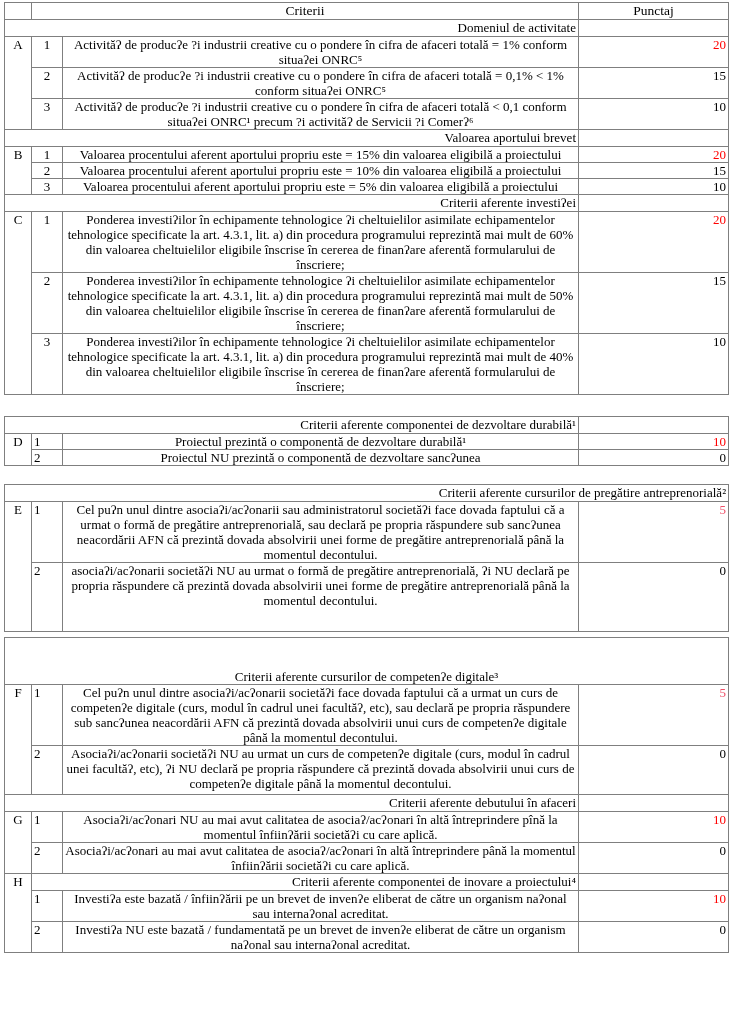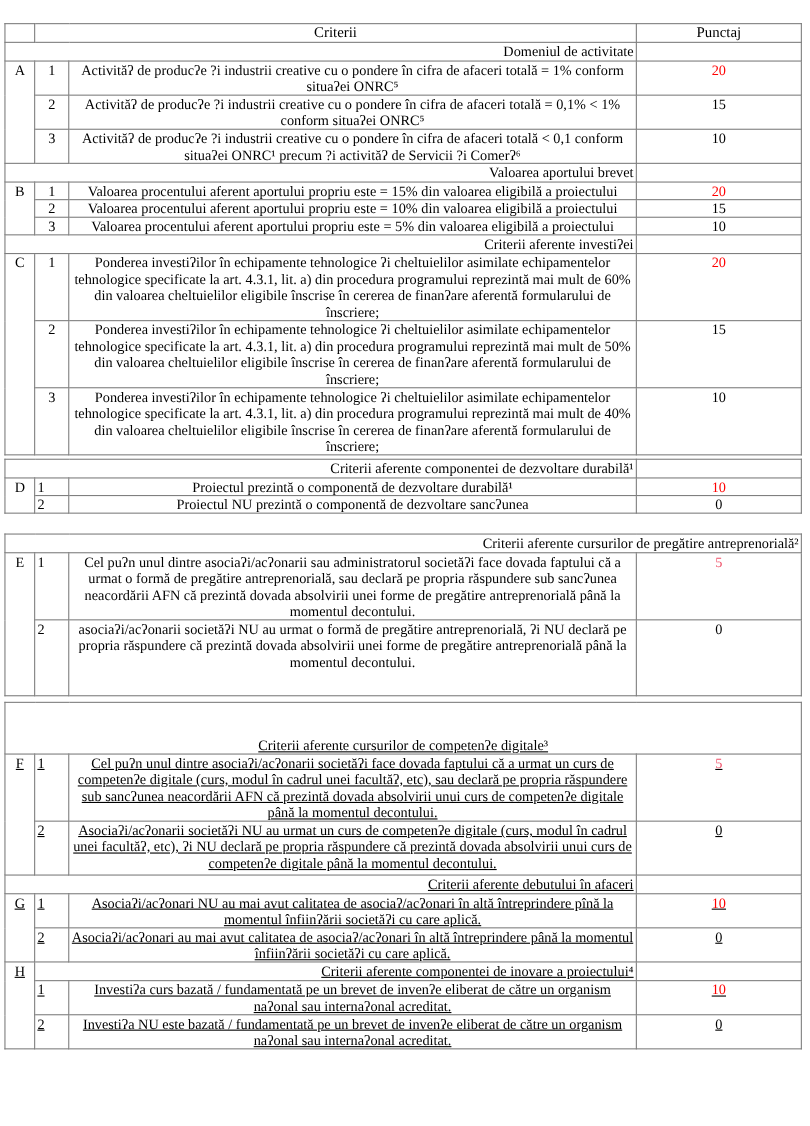--- a/index.html
+++ b/index.html
@@ -12,31 +12,31 @@
     font-family:"Liberation Serif","DejaVu Serif",serif;
   }
   table{border-collapse:collapse;table-layout:fixed;margin-left:4px;width:724px;}
   td{
     border:1px solid var(--border);
     vertical-align:top;
     padding:0 2px;
     font-size:13px;line-height:15px;
     overflow:hidden;
   }
-  .t1{margin-top:21px;padding-left:38px;}
-  .t2{margin-top:3px;}
+  .t1{margin-top:2px;padding-left:38px;}
+  .t2{margin-top:21px;}
   .t3{margin-top:18px;}
-  .t4{margin-top:5px;text-decoration:underline;}
+  .t4{margin-top:5px;}
   .thead td{text-align:center;height:16px;font-size:13.5px;}
   .sect td.title{text-align:right;height:16px;}
   .letter{text-align:center;}
   .num{text-align:center;}
   .num-l{text-align:left;}
   .txt{text-align:center;}
-  .score{text-align:center;}
+  .score{text-align:right;}
   .red{color:var(--score_red);}
   .pink{color:var(--score_pink);}
   .tallhead{height:46px;vertical-align:bottom;text-align:center;}
   .row-e2 td{height:68px;}
   .row-f2 td{height:48px;}
 </style>
 </head>
 <body>
 
 <table class="t1">
@@ -203,21 +203,21 @@
     <td class="txt">Asociaʔi/acʔonari au mai avut calitatea de asociaʔ/acʔonari în altă întreprindere până la momentul înfiinʔării societăʔi cu care aplică.</td>
     <td class="score">0</td>
   </tr>
   <tr class="sect">
     <td class="letter" rowspan="3">H</td>
     <td class="title" colspan="2">Criterii aferente componentei de inovare a proiectului⁴</td>
     <td></td>
   </tr>
   <tr>
     <td class="num-l">1</td>
-    <td class="txt">Investiʔa curs bazată / fundamentată pe un brevet de invenʔe eliberat de către un organism naʔonal sau internaʔonal acreditat.</td>
+    <td class="txt">Investiʔa este bazată / înfiinʔării pe un brevet de invenʔe eliberat de către un organism naʔonal sau internaʔonal acreditat.</td>
     <td class="score red">10</td>
   </tr>
   <tr>
     <td class="num-l">2</td>
     <td class="txt">Investiʔa NU este bazată / fundamentată pe un brevet de invenʔe eliberat de către un organism naʔonal sau internaʔonal acreditat.</td>
     <td class="score">0</td>
   </tr>
 </tbody>
   </table>
 

